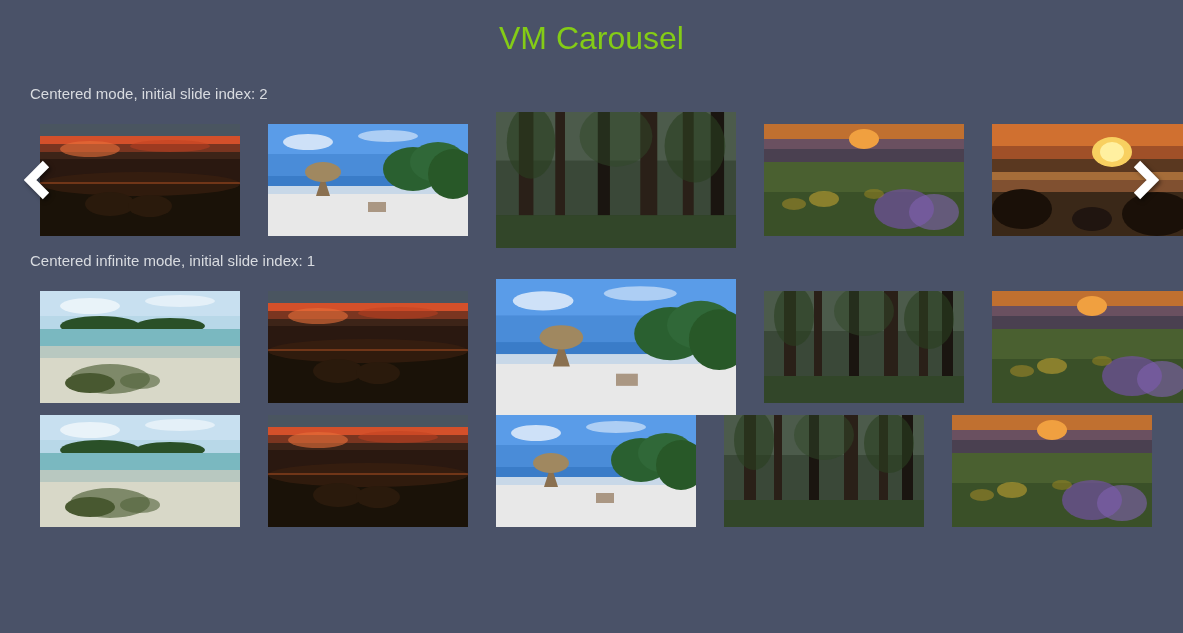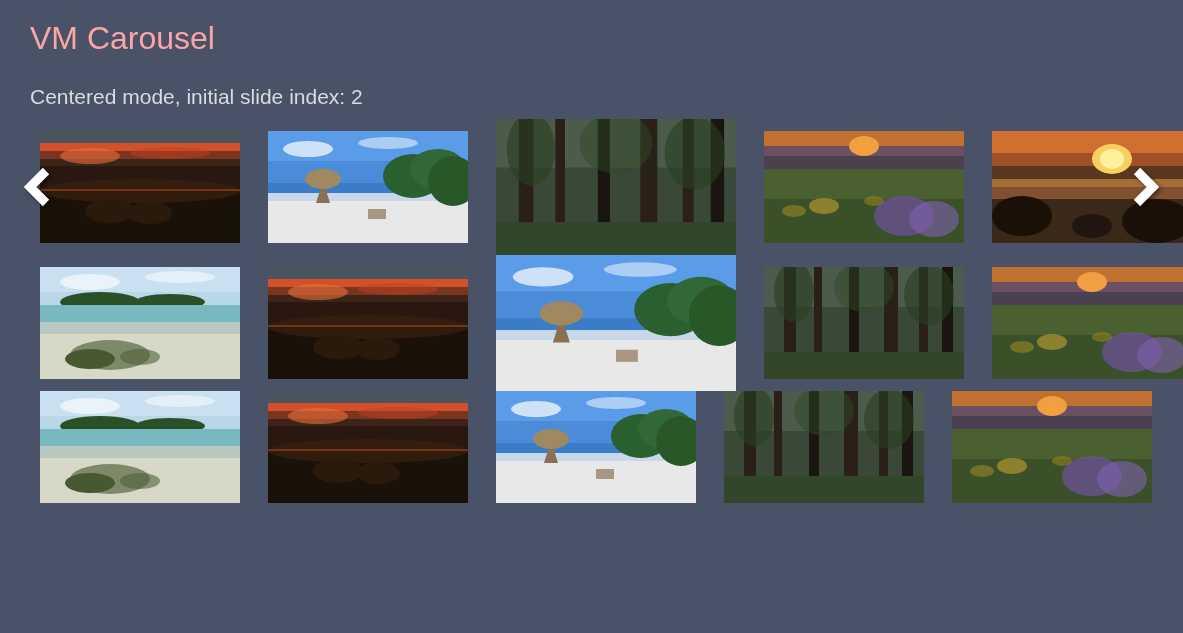--- a/index.html
+++ b/index.html
@@ -12,25 +12,26 @@
       color: #d8dbe0;
       font-family: "Segoe UI", Arial, sans-serif;
       padding: 20px 30px;
       width: 1183px;
       height: 633px;
       overflow: hidden;
     }
     h1.page-title {
       font-size: 32px;
       font-weight: 400;
-      color: #fca5a5;
+      color: #84cc16;
       margin-bottom: 28px;
+      text-align: center;
     }
     h2.section-title {
-      font-size: 21px;
+      font-size: 15px;
       font-weight: 400;
       color: #d8dbe0;
       margin-bottom: 10px;
       margin-top: 4px;
     }
     .carousel {
       position: relative;
       width: 100%;
     }
     .track {
@@ -206,20 +207,21 @@
             <use href="#img-ocean-sunset"></use>
           </svg>
         </div>
       </div>
       <div class="arrow next">
         <svg width="28" height="40" viewBox="0 0 28 40">
     <polyline points="6,4 22,20 6,36" fill="none" stroke="#fff" stroke-width="9" stroke-linejoin="miter" stroke-linecap="butt"></polyline>
   </svg>
       </div>
     </div>
+    <h2 class="section-title">Centered infinite mode, initial slide index: 1</h2>
     <div class="carousel">
       <div class="track">
         <div class="slide">
           <svg viewBox="0 0 200 112" preserveAspectRatio="xMidYMid slice">
             <use href="#img-tropical-beach"></use>
           </svg>
         </div>
         <div class="slide">
           <svg viewBox="0 0 200 112" preserveAspectRatio="xMidYMid slice">
             <use href="#img-sunset-pipes"></use>

